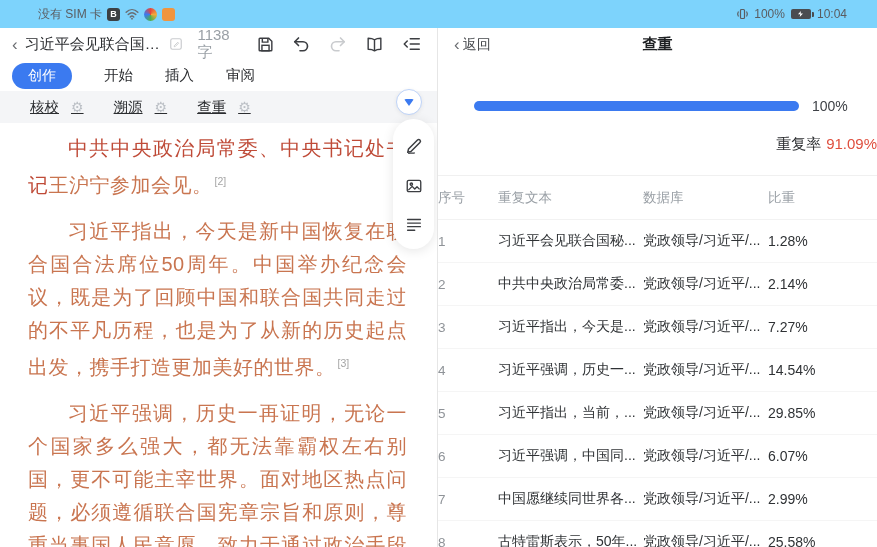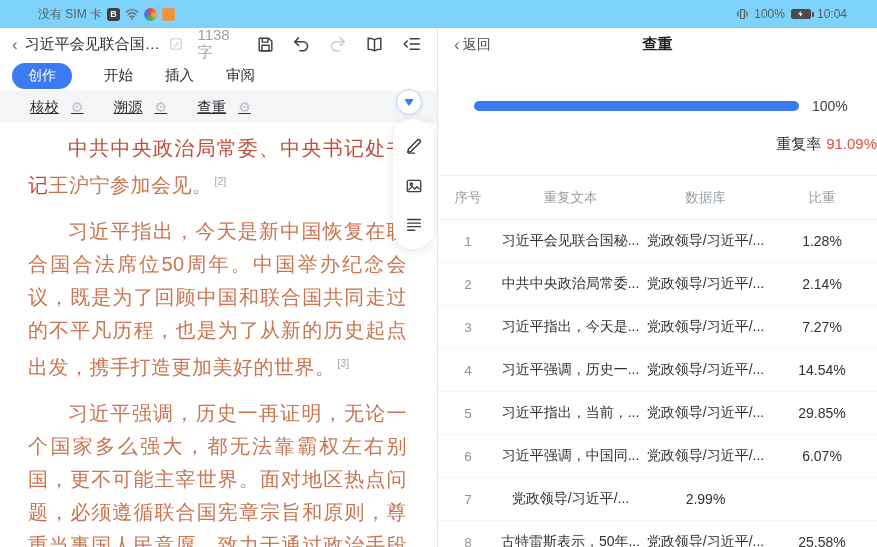--- a/index.html
+++ b/index.html
@@ -72,21 +72,21 @@
   .progress-label { font-size:14px; color:#3f4247; margin-left:13px; }
 
   .rate-line { text-align:right; margin-top:21px; font-size:15px; color:#2c2e31; }
   .rate-value { color:#df4f3e; margin-left:5px; }
 
   .table { margin-top:21px; }
   .thead, .trow { display:grid; grid-template-columns:60px 145px 125px 108px; align-items:center; }
   .thead { height:45px; border-top:1px solid #f0f0f0; border-bottom:1px solid #f2f2f2;
     color:#9aa0a6; font-size:13.5px; }
   .trow { height:43px; font-size:14px; color:#2f3235; border-bottom:1px solid #f5f5f5; }
-  .cell { text-align:center; white-space:nowrap; overflow:hidden; }
+  .cell { text-align:left; white-space:nowrap; overflow:hidden; }
   .trow .no { color:#8f9398; font-size:13.5px; }
 
   svg.ic { display:block; }
 </style>
 </head>
 <body>
 
 <div class="statusbar">
   <div class="sb-left">
     <span>没有 SIM 卡</span>
@@ -291,20 +291,21 @@
 
           <div class="trow">
             <span class="cell no">6</span>
             <span class="cell">习近平强调，中国同...</span>
             <span class="cell">党政领导/习近平/...</span>
             <span class="cell">6.07%</span>
           </div>
 
           <div class="trow">
             <span class="cell no">7</span>
+            <span class="cell">中国愿继续同世界各...</span>
             <span class="cell">党政领导/习近平/...</span>
             <span class="cell">2.99%</span>
           </div>
 
           <div class="trow">
             <span class="cell no">8</span>
             <span class="cell">古特雷斯表示，50年...</span>
             <span class="cell">党政领导/习近平/...</span>
             <span class="cell">25.58%</span>
           </div>

